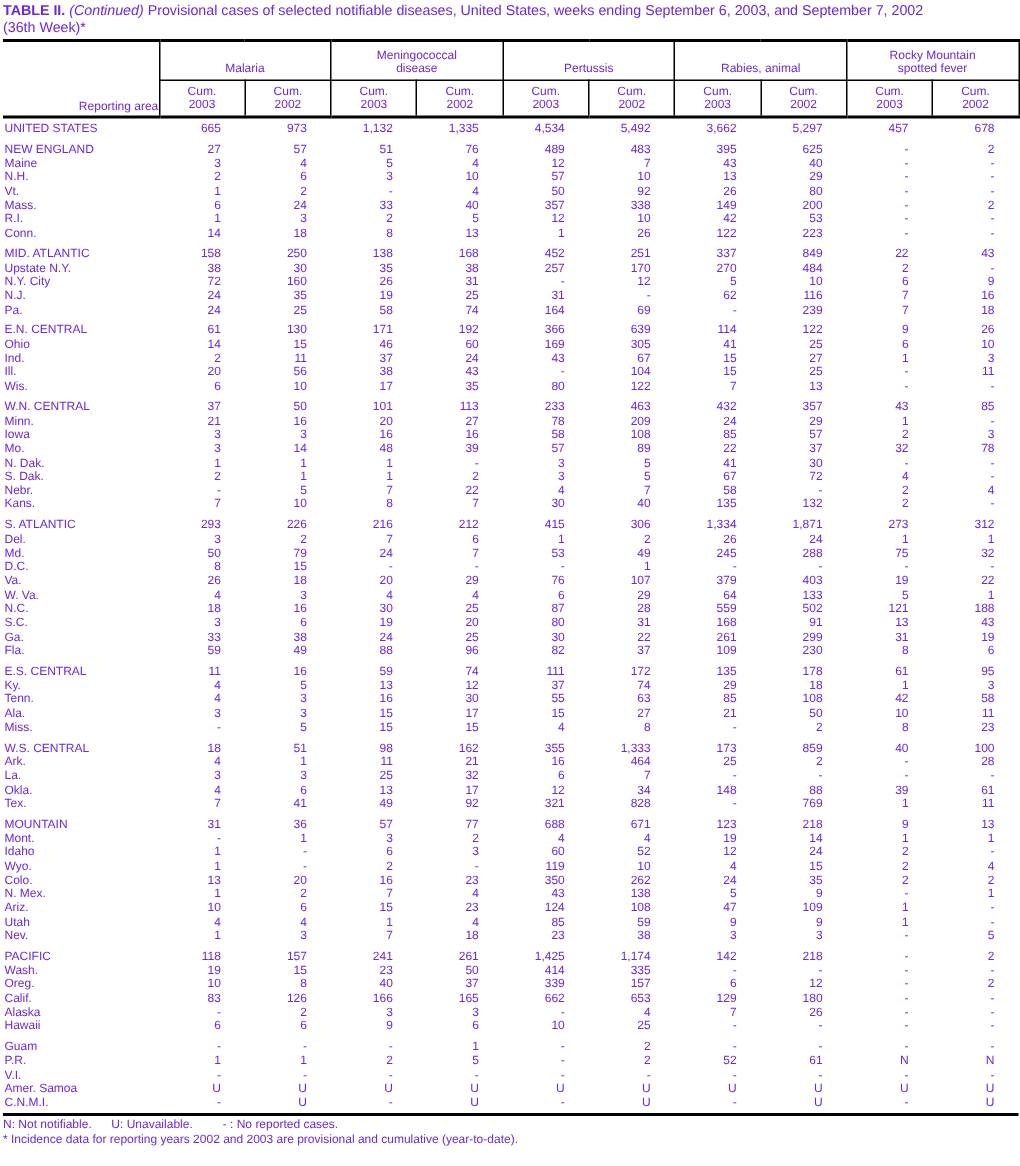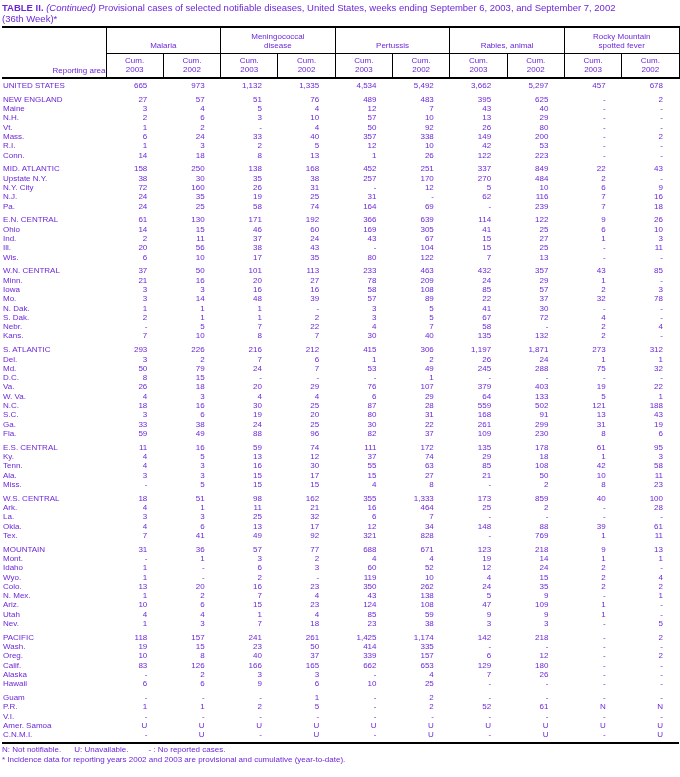--- a/index.html
+++ b/index.html
@@ -488,21 +488,21 @@
           <td colspan="11"></td>
         </tr>
         <tr>
           <td class="area">S. ATLANTIC</td>
           <td class="num">293</td>
           <td class="num">226</td>
           <td class="num">216</td>
           <td class="num">212</td>
           <td class="num">415</td>
           <td class="num">306</td>
-          <td class="num">1,197</td>
+          <td class="num">1,334</td>
           <td class="num">1,871</td>
           <td class="num">273</td>
           <td class="num">312</td>
         </tr>
         <tr>
           <td class="area">Del.</td>
           <td class="num">3</td>
           <td class="num">2</td>
           <td class="num">7</td>
           <td class="num">6</td>

